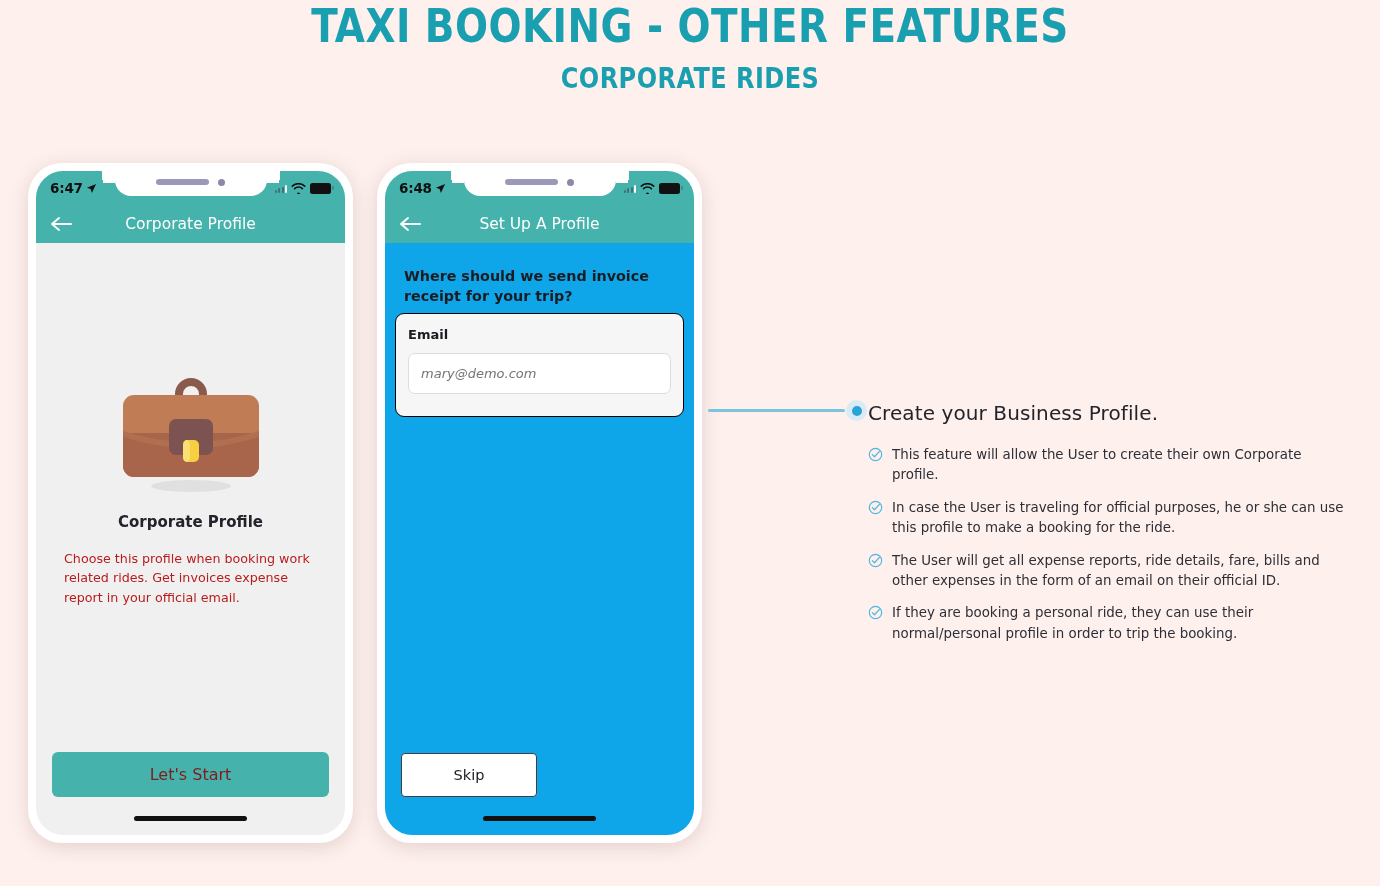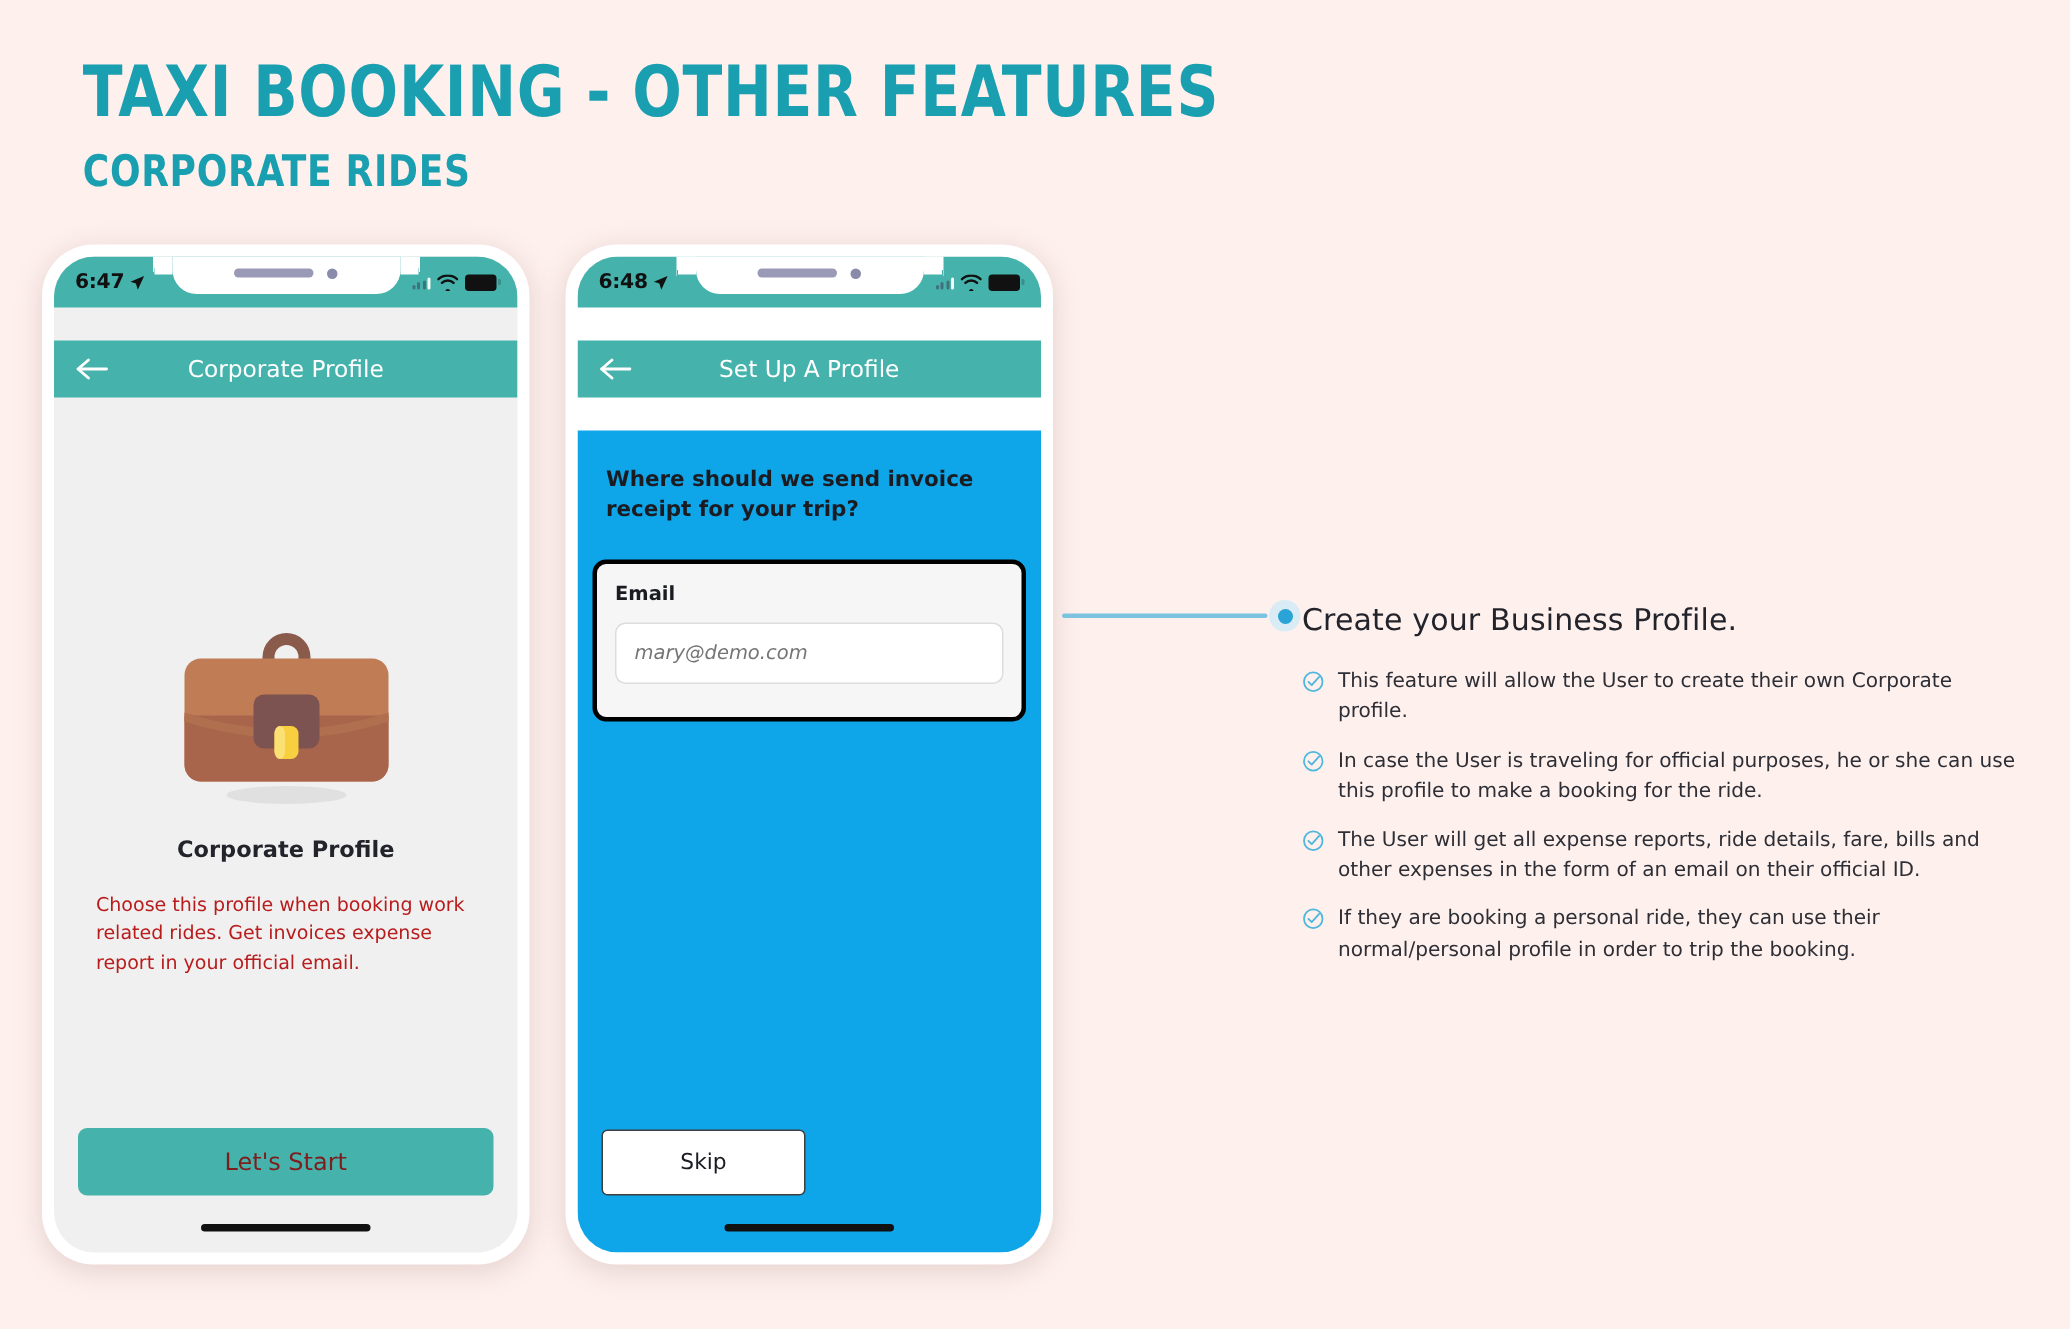--- a/index.html
+++ b/index.html
@@ -5,21 +5,21 @@
   html, body { margin:0; padding:0; }
   body {
     width:1380px; height:886px;
     background:#fdf0ed;
     font-family:"DejaVu Sans", sans-serif;
     overflow:hidden;
     position:relative;
   }
 
   
-  .title-wrap { text-align:left; padding-top:36px; }
+  .title-wrap { text-align:center; }
   .main-title {
     font-family:"DejaVu Sans Condensed","Liberation Sans Narrow","Liberation Sans", sans-serif;
     font-weight:bold;
     font-size:47px;
     color:#1a9fb0;
     letter-spacing:0.5px;
     transform:scaleX(0.92);
     margin:0;
     line-height:1.1;
   }
@@ -45,21 +45,21 @@
     box-sizing:border-box;
   }
   #phone-1 { left:28px; top:163px; }
   #phone-2 { left:377px; top:163px; }
 
   .screen {
     position:relative;
     width:100%; height:100%;
     border-radius:27px;
     overflow:hidden;
-    display:flex; flex-direction:column;gap:22px;
+    display:flex; flex-direction:column;
   }
   .screen.gray { background:#f0f0f0; }
   .screen.white { background:#ffffff; }
 
   
   .statusbar {
     position:relative;
     height:34px;
     background:#45b3ac;
     flex:none;
@@ -171,23 +171,23 @@
     margin:19px auto 14px auto;
   }
 
   
   .p2-body { flex:1; display:flex; flex-direction:column; background:#0ea5e9; }
   .p2-question {
     font-size:14.3px; font-weight:bold; color:#1b1c22;
     line-height:1.42; margin:23px 19px 0 19px;
   }
   .email-card {
-    margin:22px 10px 0 10px;
+    margin:6px 10px 0 10px;
     background:#f6f6f6;
-    border:3px solid #000000;
+    border:1px solid #000000;
     border-radius:9px;
     padding:13px 12px 22px 12px;
   }
   .email-label { font-size:13px; font-weight:bold; color:#1b1c22; }
   .email-input {
     margin-top:11px;
     width:100%; box-sizing:border-box;
     background:#ffffff;
     border:1px solid #dddddd;
     border-radius:7px;

